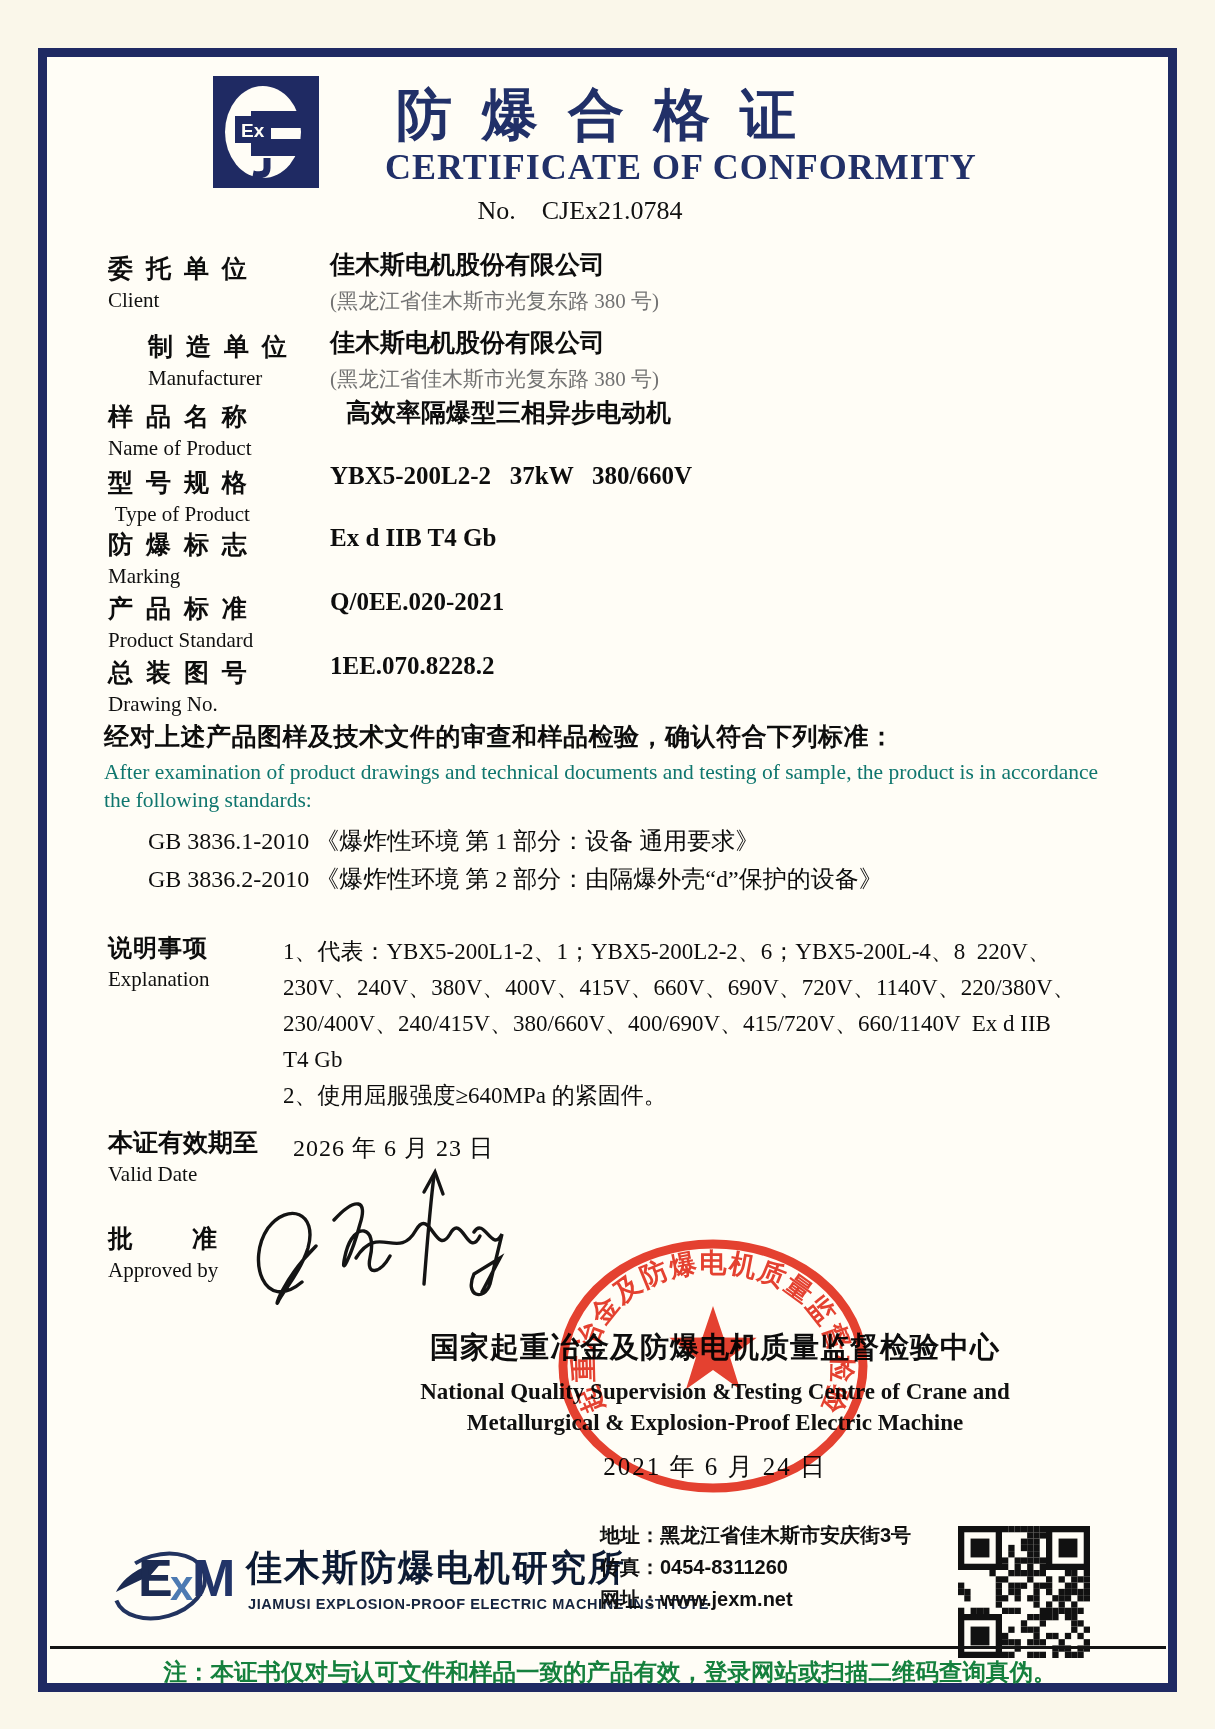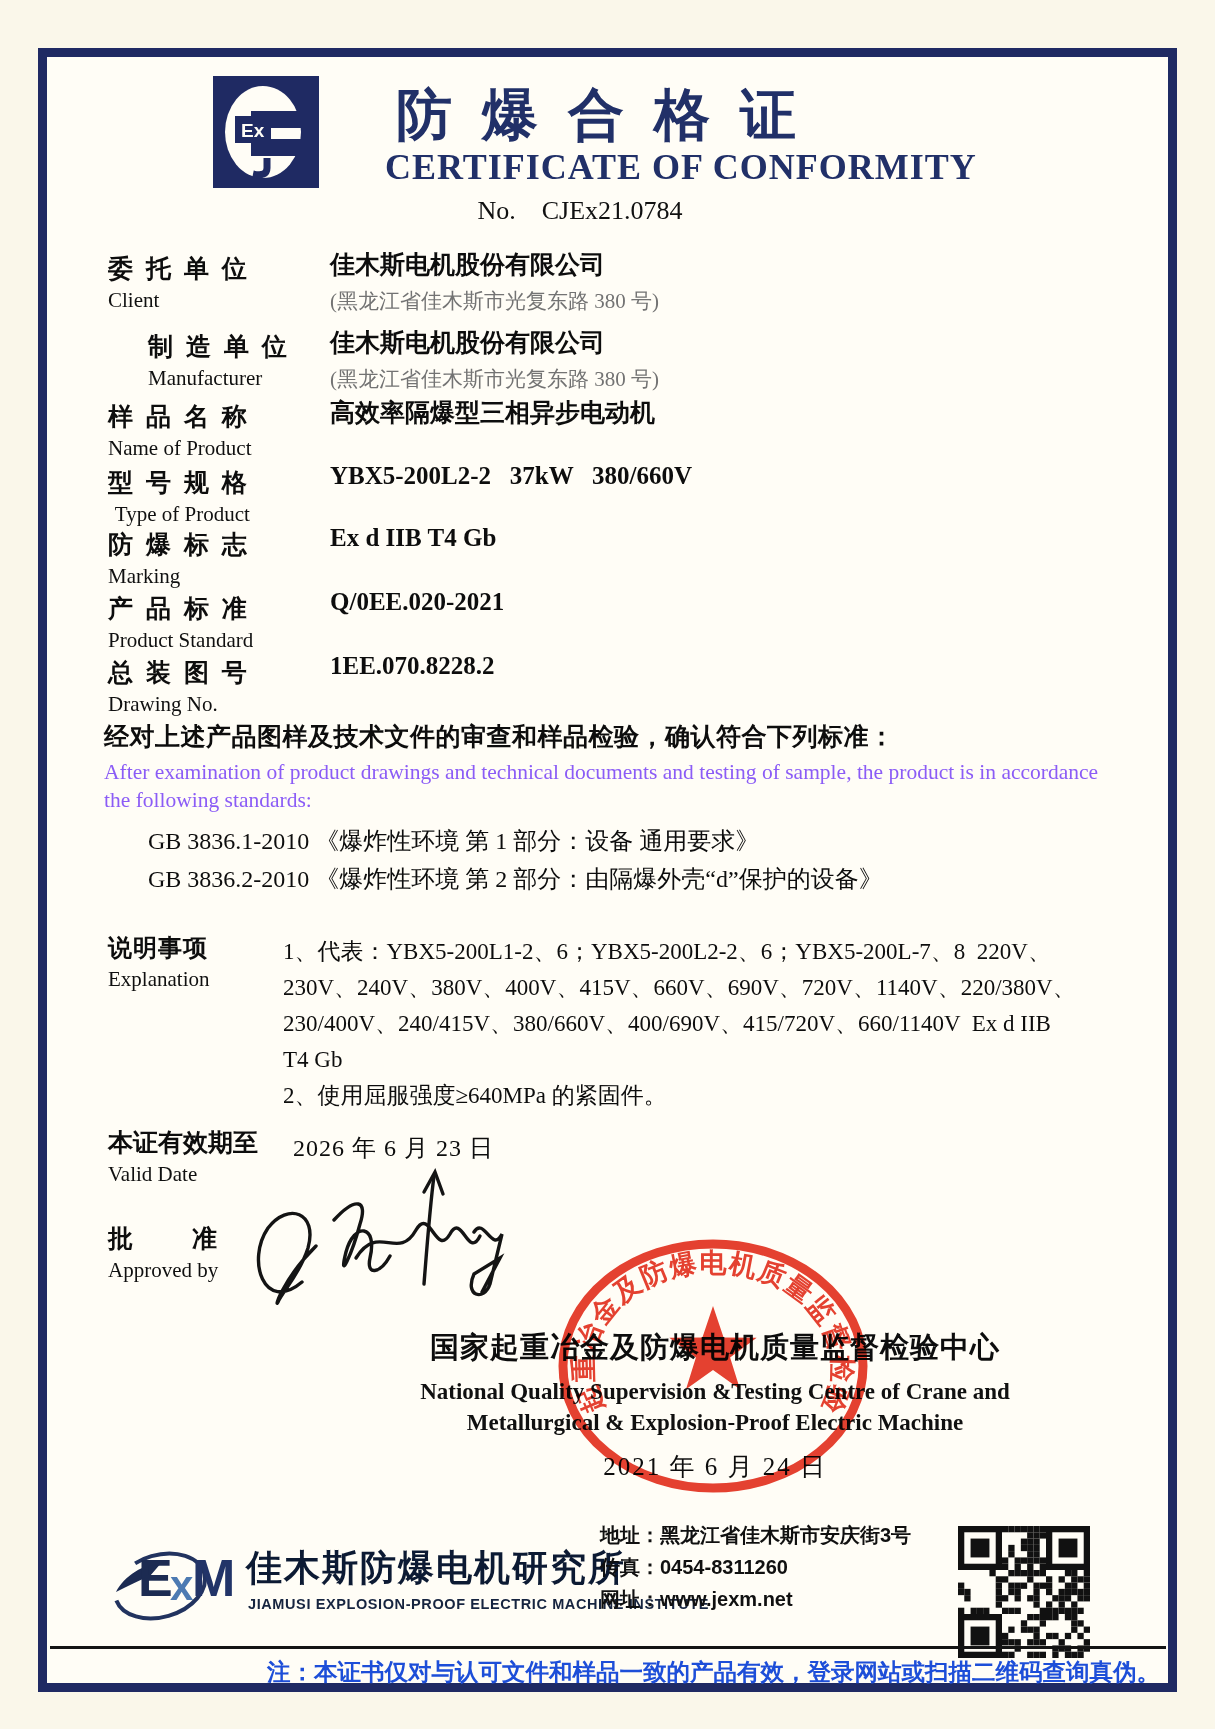--- a/index.html
+++ b/index.html
@@ -36,21 +36,21 @@
   .flabel-en{font-size:21px;color:#101010;margin-top:3px;white-space:nowrap;}
   .fval{
     font-weight:bold;font-size:25px;color:#0d0d0d;white-space:pre-wrap;
   }
   .fsub{font-size:21px;color:#737373;white-space:pre-wrap;}
   
   .stmt-cn{
     font-family:Liberation Mono, monospace;font-weight:bold;
     font-size:25px;color:#0d0d0d;letter-spacing:0.5px;
   }
-  .stmt-en{font-size:21.5px;line-height:28px;margin-top:5px;color:#8b5cf6;}
+  .stmt-en{font-size:21.5px;line-height:28px;margin-top:5px;color:#0f766e;}
   .gbline{font-size:24px;margin-left:44px;line-height:38px;color:#0d0d0d;white-space:pre-wrap;}
   
   .exline{font-size:23px;line-height:36px;white-space:pre;color:#0d0d0d;}
   
   .org-cn{
     font-family:"Liberation Sans",sans-serif;font-weight:bold;
     font-size:29px;color:#0d0d0d;letter-spacing:1px;white-space:nowrap;
   }
   .org-en{font-weight:bold;font-size:23px;line-height:31px;color:#101010;white-space:nowrap;}
   .org-date{font-size:25px;margin-top:12px;color:#0d0d0d;letter-spacing:2px;}
@@ -62,23 +62,23 @@
   .inst-en{
     font-family:"Liberation Sans",sans-serif;font-weight:bold;
     font-size:14.5px;color:#16243f;letter-spacing:0.6px;white-space:nowrap;
   }
   .contact-row{
     font-family:"Liberation Sans",sans-serif;font-weight:bold;
     font-size:20px;color:#101010;height:32px;white-space:nowrap;
   }
   .foot-rule{left:50px;top:1646px;width:1116px;height:3px;background:#141414;}
   .note{
-    left:60px;top:1656px;width:1100px;text-align:right;
-    font-family:"Liberation Sans",sans-serif;font-weight:bold;
-    font-size:23.5px;color:#1d4ed8;white-space:nowrap;
+    left:60px;top:1656px;width:1100px;text-align:center;
+    font-family:"Liberation Sans",sans-serif;font-weight:bold;
+    font-size:23.5px;color:#15803d;white-space:nowrap;
   }
   .logo-letter{font-family:"Liberation Sans",sans-serif;font-weight:bold;position:absolute;}
   svg{display:block;}
 </style>
 </head>
 <body>
 
 <div id="frame"></div>
 
 <svg class="abs" style="left:213px;top:76px;" width="106" height="112" viewBox="0 0 106 112">
@@ -110,21 +110,21 @@
 </div>
 <div class="abs" style="left:330px;top:326px;">
   <div class="fval">佳木斯电机股份有限公司</div>
   <div class="fsub" style="margin-top:6px;">(黑龙江省佳木斯市光复东路 380 号)</div>
 </div>
 
 <div class="abs" style="left:108px;top:400px;">
   <div class="flabel-cn">样 品 名 称</div>
   <div class="flabel-en">Name of Product</div>
 </div>
-<div class="abs" style="left:330px;top:396px;">
+<div class="abs" style="left:346px;top:396px;">
   <div class="fval">高效率隔爆型三相异步电动机</div>
 </div>
 
 <div class="abs" style="left:108px;top:466px;text-align:right;">
   <div class="flabel-cn">型 号 规 格</div>
   <div class="flabel-en">Type of Product</div>
 </div>
 <div class="abs" style="left:330px;top:462px;">
   <div class="fval">YBX5-200L2-2   37kW   380/660V</div>
 </div>
@@ -158,21 +158,21 @@
   <div class="stmt-en">After examination of product drawings and technical documents and testing of sample, the product is in accordance the following standards:</div>
   <div class="gbline" style="margin-top:8px;">GB 3836.1-2010 《爆炸性环境 第 1 部分：设备 通用要求》</div>
   <div class="gbline">GB 3836.2-2010 《爆炸性环境 第 2 部分：由隔爆外壳“d”保护的设备》</div>
 </div>
 
 <div class="abs" style="left:108px;top:932px;">
   <div class="flabel-cn" style="letter-spacing:1px;font-size:24px;">说明事项</div>
   <div class="flabel-en">Explanation</div>
 </div>
 <div class="abs" style="left:283px;top:934px;">
-  <div class="exline">1、代表：YBX5-200L1-2、6；YBX5-200L2-2、6；YBX5-200L-7、8  220V、</div>
+  <div class="exline">1、代表：YBX5-200L1-2、1；YBX5-200L2-2、6；YBX5-200L-4、8  220V、</div>
   <div class="exline">230V、240V、380V、400V、415V、660V、690V、720V、1140V、220/380V、</div>
   <div class="exline">230/400V、240/415V、380/660V、400/690V、415/720V、660/1140V  Ex d IIB</div>
   <div class="exline">T4 Gb</div>
   <div class="exline">2、使用屈服强度≥640MPa 的紧固件。</div>
 </div>
 
 <div class="abs" style="left:108px;top:1126px;">
   <div class="flabel-cn" style="letter-spacing:0;">本证有效期至</div>
   <div class="flabel-en">Valid Date</div>
 </div>

